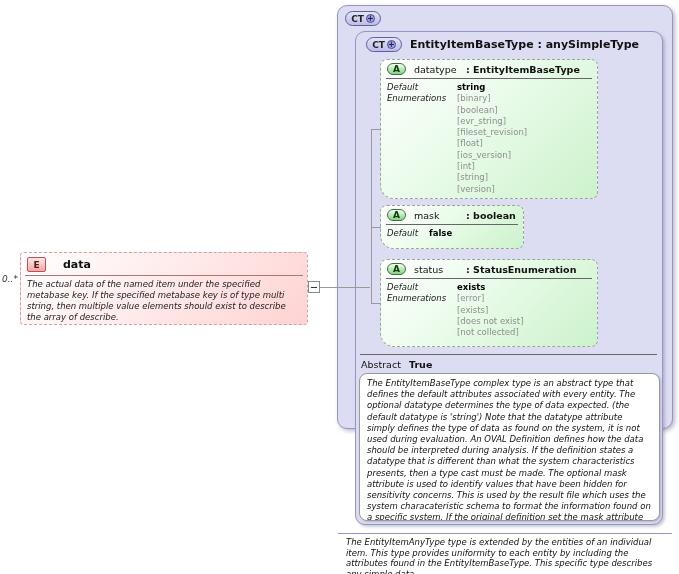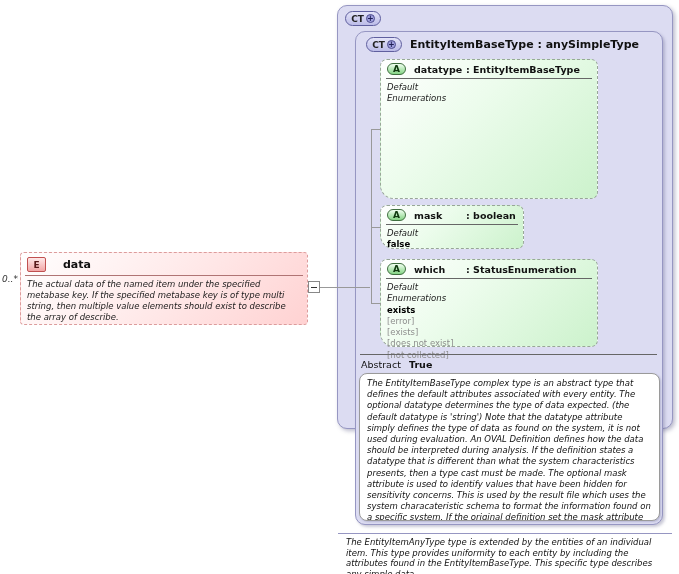--- a/index.html
+++ b/index.html
@@ -60,24 +60,24 @@
   }
   .attr-box.datatype { left:24px; top:27px; width:218px; height:140px; }
   .attr-box.mask     { left:24px; top:173px; width:144px; height:44px; }
   .attr-box.status   { left:24px; top:227px; width:218px; height:88px; }
   .attr-head { display:flex; align-items:center; padding:3px 6px 1px; }
   .a-badge {
     width:19px; height:12px; flex:none; margin-right:8px; box-sizing:border-box;
     background:linear-gradient(180deg,#f0fff0,#84d484); border:1px solid #3f6f3f; border-radius:6px;
     font-size:9px; font-weight:bold; color:#103a10; display:flex; align-items:center; justify-content:center;
   }
-  .attr-name { font-size:9.5px; font-weight:bold; width:52px; flex:none; }
+  .attr-name { font-size:9.5px; font-weight:normal; width:52px; flex:none; }
   .attr-type { font-size:9.5px; font-weight:bold; white-space:nowrap; }
   .attr-sep { border-top:1px solid #666; margin:2px 5px 0; }
-  .attr-body { display:flex; padding:3px 6px;flex-direction:column; }
+  .attr-body { display:flex; padding:3px 6px; }
   .attr-labels { width:70px; flex:none; }
   .mask .attr-labels { width:42px; }
   .lbl { font-style:italic; font-size:8.5px; line-height:11.3px; color:#1a1a1a; }
   .val-default { font-size:8.5px; font-weight:bold; line-height:11.3px; color:#000; }
   .enum { font-size:8.5px; line-height:11.3px; color:#8e8e8e; }
   
   .abstract-sep { position:absolute; left:4px; top:322px; width:297px; border-top:1px solid #666; }
   .abstract-row { position:absolute; left:5px; top:327px; display:flex; }
   .abs-lbl { font-size:9.5px; width:48px; flex:none; }
   .abs-val { font-size:9.5px; font-weight:bold; }
@@ -137,20 +137,34 @@
           <span class="a-badge">A</span>
           <span class="attr-name">datatype</span>
           <span class="attr-type">: EntityItemBaseType</span>
         </div>
         <div class="attr-sep"></div>
         <div class="attr-body">
           <div class="attr-labels">
             <div class="lbl">Default</div>
             <div class="lbl">Enumerations</div>
           </div>
+          <div class="attr-values">
+            <div class="val-default">string</div>
+            <div>
+                <div class="enum">[binary]</div>
+                <div class="enum">[boolean]</div>
+                <div class="enum">[evr_string]</div>
+                <div class="enum">[fileset_revision]</div>
+                <div class="enum">[float]</div>
+                <div class="enum">[ios_version]</div>
+                <div class="enum">[int]</div>
+                <div class="enum">[string]</div>
+                <div class="enum">[version]</div>
+              </div>
+          </div>
         </div>
       </div>
 
       <div class="attr-box mask">
         <div class="attr-head">
           <span class="a-badge">A</span>
           <span class="attr-name">mask</span>
           <span class="attr-type">: boolean</span>
         </div>
         <div class="attr-sep"></div>
@@ -160,21 +174,21 @@
           </div>
           <div class="attr-values">
             <div class="val-default">false</div>
           </div>
         </div>
       </div>
 
       <div class="attr-box status">
         <div class="attr-head">
           <span class="a-badge">A</span>
-          <span class="attr-name">which</span>
+          <span class="attr-name">status</span>
           <span class="attr-type">: StatusEnumeration</span>
         </div>
         <div class="attr-sep"></div>
         <div class="attr-body">
           <div class="attr-labels">
             <div class="lbl">Default</div>
             <div class="lbl">Enumerations</div>
           </div>
           <div class="attr-values">
             <div class="val-default">exists</div>

